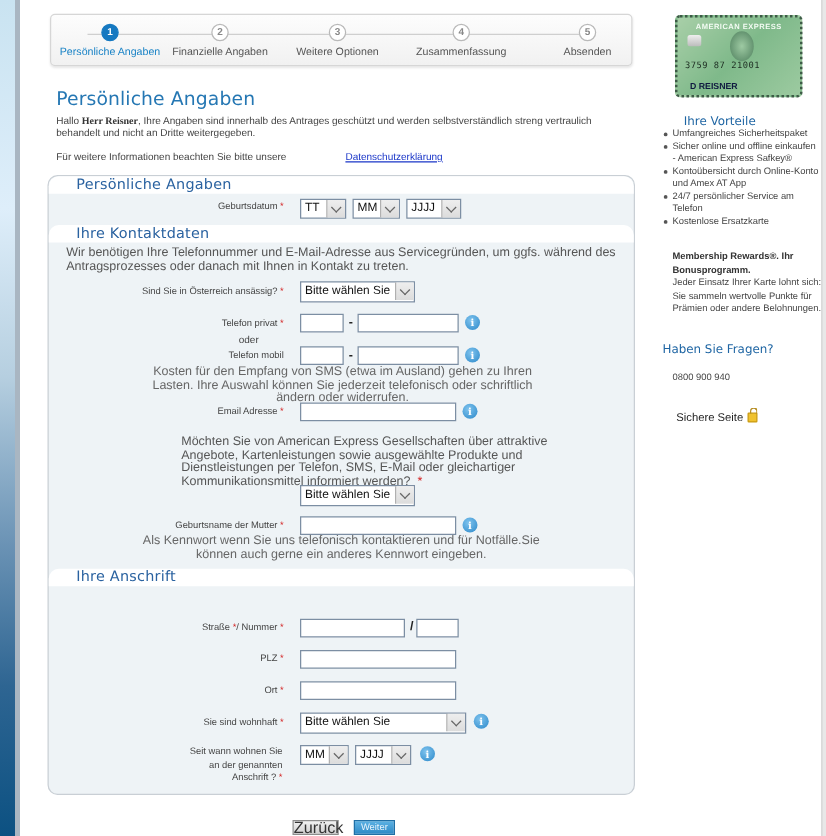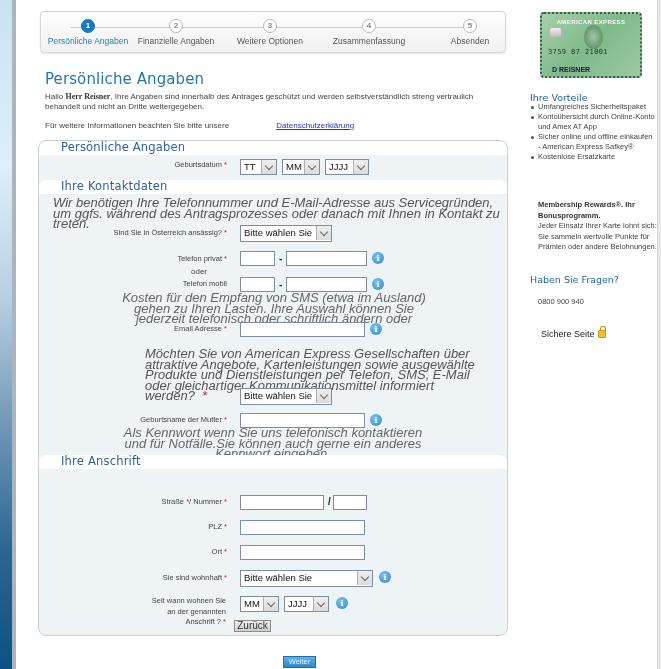--- a/index.html
+++ b/index.html
@@ -42,21 +42,21 @@
 
   .form-panel {
     position: absolute; left: 38px; top: 140px; width: 470px; height: 496px;
     border: 1px solid #c9cfd5; border-radius: 8px; background: #eef3f6;
   }
   .section-head {
     position: absolute; left: 0; width: 468px; height: 14px;
     background: #fff; border-radius: 8px 8px 0 0;
   }
   .section-head span { position: absolute; left: 22px; top: -1px; font-size: 11.5px; color: #2a62a0; font-family: "DejaVu Sans", sans-serif; letter-spacing: 0.2px; }
-  .note { position: absolute; font-size: 13px; line-height: 10.5px; color: #555; font-style: italic; }
+  .note { position: absolute; font-size: 10px; line-height: 10.5px; color: #555; }
   .note.center { text-align: center; color: #666; }
   .lbl { position: absolute; font-size: 7.5px; color: #444; text-align: right; line-height: 11px; }
   .req { color: #d32020; }
   .inp { position: absolute; height: 15px; border: 1px solid #7c8ea3; background: #fff; }
   .sel {
     position: absolute; height: 16px; border: 1px solid #7c8ea3; background: #fff;
     font-size: 9.5px; color: #111; line-height: 14px; padding-left: 3px; font-family: "Liberation Sans", sans-serif;
   }
   .sel .arrow {
     position: absolute; right: 0; top: 0; width: 15px; height: 14px;
@@ -67,23 +67,23 @@
     border-right: 1px solid #666; border-bottom: 1px solid #666; transform: rotate(45deg);
   }
   .info {
     position: absolute; width: 12px; height: 12px; border-radius: 50%;
     background: radial-gradient(circle at 40% 35%, #7fc3ee, #2b88c9);
     color: #fff; font-size: 8px; line-height: 12px; text-align: center; font-weight: bold; font-family: "DejaVu Serif", serif;
   }
   .dash { position: absolute; font-size: 10px; color: #222; font-weight: bold; }
 
   .btn-back {
-    position: absolute; left: 234px; top: 620px; width: 37px; height: 12px;
+    position: absolute; left: 234px; top: 656px; width: 37px; height: 12px;
     border: 1px solid #8d8d8d; background: linear-gradient(#f2f2f2, #cfcfcf);
-    font-size: 10px; line-height: 10px; text-align: center; color: #333;
+    font-size: 13px; line-height: 10px; text-align: left; color: #333;
   }
   .btn-next {
     position: absolute; left: 283px; top: 656px; width: 33px; height: 12px;
     border: 1px solid #1f6fa6; background: linear-gradient(#5cb1e3, #2e8ac6);
     font-size: 7.5px; line-height: 10px; text-align: center; color: #e8f4fc;
   }
 
   
   .card {
     position: absolute; left: 540px; top: 12px; width: 102px; height: 66px; border-radius: 4px;
@@ -216,25 +216,26 @@
 <div class="btn-next">Weiter</div>
 
 <div class="card">
   <div class="card-brand">AMERICAN EXPRESS</div>
   <div class="card-chip"></div>
   <div class="card-face"></div>
   <div class="card-num">3759 87  21001</div>
   <div class="card-name">D REISNER</div>
 </div>
 
-<div class="side-title" style="top:92px;">Ihre Vorteile</div>
+<div class="side-title" style="top:92px;margin-left:17px;">Ihre Vorteile</div>
 <ul class="benefits">
   <li>Umfangreiches Sicherheitspaket</li>
+  <li>Sicher online und offline einkaufen - American Express Safkey®</li>
   <li>Kontoübersicht durch Online-Konto und Amex AT App</li>
-  <li>Sicher online und offline einkaufen - American Express Safkey®</li>
+  <li>24/7 persönlicher Service am Telefon</li>
   <li>Kostenlose Ersatzkarte</li>
 </ul>
 
 <div class="side-text" style="top:200px;">
   <b>Membership Rewards®. Ihr Bonusprogramm.</b><br>
   <span>Jeder Einsatz Ihrer Karte lohnt sich: Sie sammeln wertvolle Punkte für Prämien oder andere Belohnungen.</span>
 </div>
 
 <div class="side-title" style="top:274px;">Haben Sie Fragen?</div>
 <div class="side-text" style="top:286px;">

